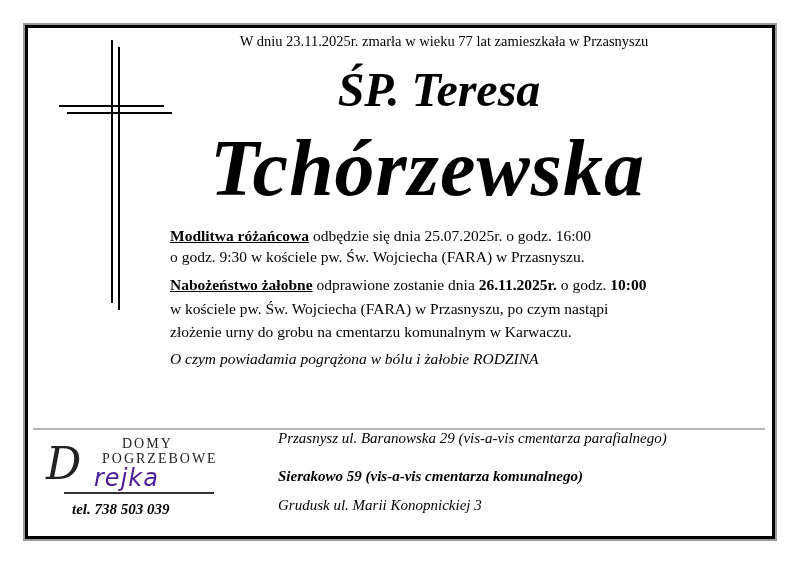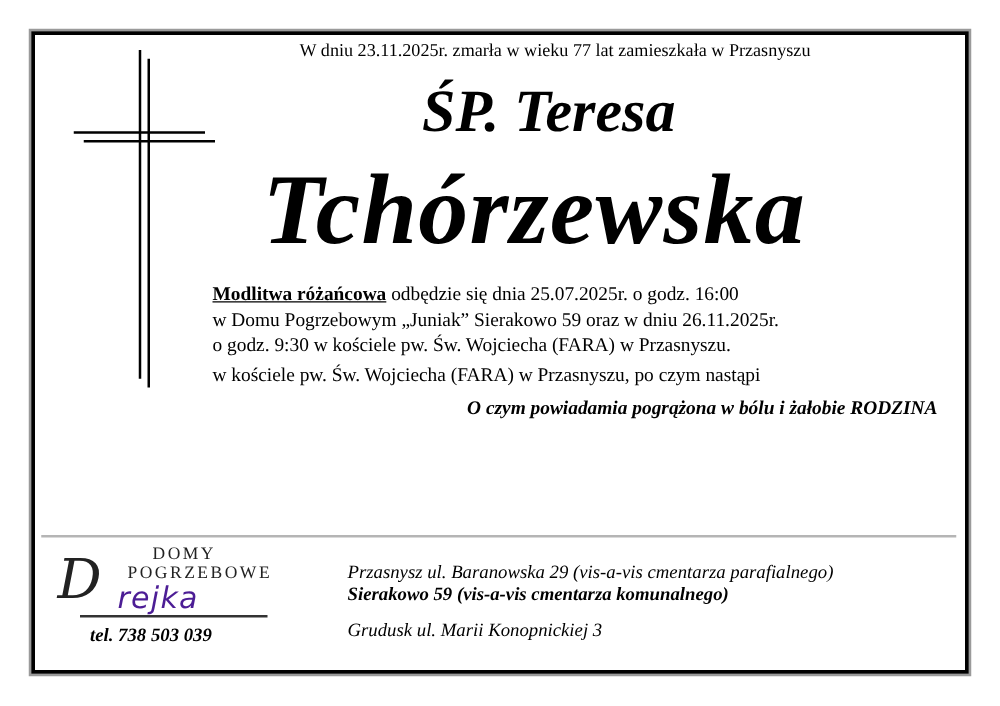--- a/index.html
+++ b/index.html
@@ -16,33 +16,33 @@
   .intro { position: absolute; left: 0; width: 888px; top: 33px; text-align: center; font-size: 14.5px; }
   .title1 { position: absolute; left: 0; width: 878px; top: 66px; text-align: center;
             font-size: 48px; font-weight: bold; font-style: italic; line-height: 1; }
   .title2 { position: absolute; left: 0; width: 855px; top: 128px; text-align: center;
             font-size: 80px; font-weight: bold; font-style: italic; line-height: 1; letter-spacing: 1px; }
   .body { position: absolute; left: 170px; top: 226px; width: 580px; font-size: 15.5px; line-height: 20.5px; }
   .body p { margin: 0; }
   .body .gap { margin-top: 8px; }
   .u { font-weight: bold; text-decoration: underline; }
   .b { font-weight: bold; }
-  .closing { font-weight: bold; font-style: italic; margin-top: 6px !important; text-align: right; }
+  .closing { font-weight: normal; font-style: italic; margin-top: 6px !important; }
   .sep { position: absolute; left: 33px; top: 428px; width: 732px; height: 2px; background: #b5b5b5; }
   .logo { position: absolute; left: 38px; top: 436px; width: 180px; height: 60px; }
   .logo-domy { position: absolute; left: 84px; top: 0px; font-size: 14px; letter-spacing: 2px; color: #222; }
   .logo-pogrz { position: absolute; left: 64px; top: 15px; font-size: 14px; letter-spacing: 2px; color: #222; }
   .logo-d { position: absolute; left: 8px; top: 6px; font-size: 44px; font-style: italic; color: #222; line-height: 1;
             font-family: "DejaVu Serif", serif; }
   .logo-rejka { position: absolute; left: 56px; top: 28px; font-size: 24px; font-style: italic; color: #4c1d95;
                 font-family: "DejaVu Sans", sans-serif; letter-spacing: 1px; }
   .logo-line { position: absolute; left: 26px; top: 56px; width: 150px; height: 2px; background: #333; }
   .phone { position: absolute; left: 72px; top: 501px; font-size: 15px; font-weight: bold; font-style: italic; }
   .addr { position: absolute; left: 278px; font-size: 15px; font-style: italic; }
-  .addr1 { top: 450px; }
+  .addr1 { top: 430px; }
   .addr2 { top: 468px; font-weight: bold; }
   .addr3 { top: 497px; }
 </style>
 </head>
 <body>
 
 <div class="frame">
   <div class="frame-inner"></div>
 </div>
 
@@ -52,23 +52,24 @@
   <div class="cross-h1"></div>
   <div class="cross-h2"></div>
 </div>
 
 <div class="intro">W dniu 23.11.2025r. zmarła w wieku 77 lat zamieszkała w Przasnyszu</div>
 <div class="title1">ŚP. Teresa</div>
 <div class="title2">Tchórzewska</div>
 
 <div class="body">
   <p><span class="u">Modlitwa różańcowa</span><span> odbędzie się dnia 25.07.2025r. o godz. 16:00</span></p>
-  <p>w Domu Pogrzebowym „Juniak” Sierakowo 59 oraz w dniu 26.11.2025r.</p>
   <p>o godz. 9:30 w kościele pw. Św. Wojciecha (FARA) w Przasnyszu.</p>
+  <p class="gap"><span class="u">Nabożeństwo żałobne</span><span> odprawione zostanie dnia </span><span class="b">26.11.2025r.</span><span> o godz. </span><span class="b">10:00</span></p>
   <p class="gap" style="margin-top:3px">w kościele pw. Św. Wojciecha (FARA) w Przasnyszu, po czym nastąpi</p>
+  <p class="gap" style="margin-top:3px">złożenie urny do grobu na cmentarzu komunalnym w Karwaczu.</p>
   <p class="closing">O czym powiadamia pogrążona w bólu i żałobie RODZINA</p>
 </div>
 
 <div class="sep"></div>
 
 <div class="logo">
   <span class="logo-domy">DOMY</span>
   <span class="logo-pogrz">POGRZEBOWE</span>
   <span class="logo-d">D</span>
   <span class="logo-rejka">rejka</span>

